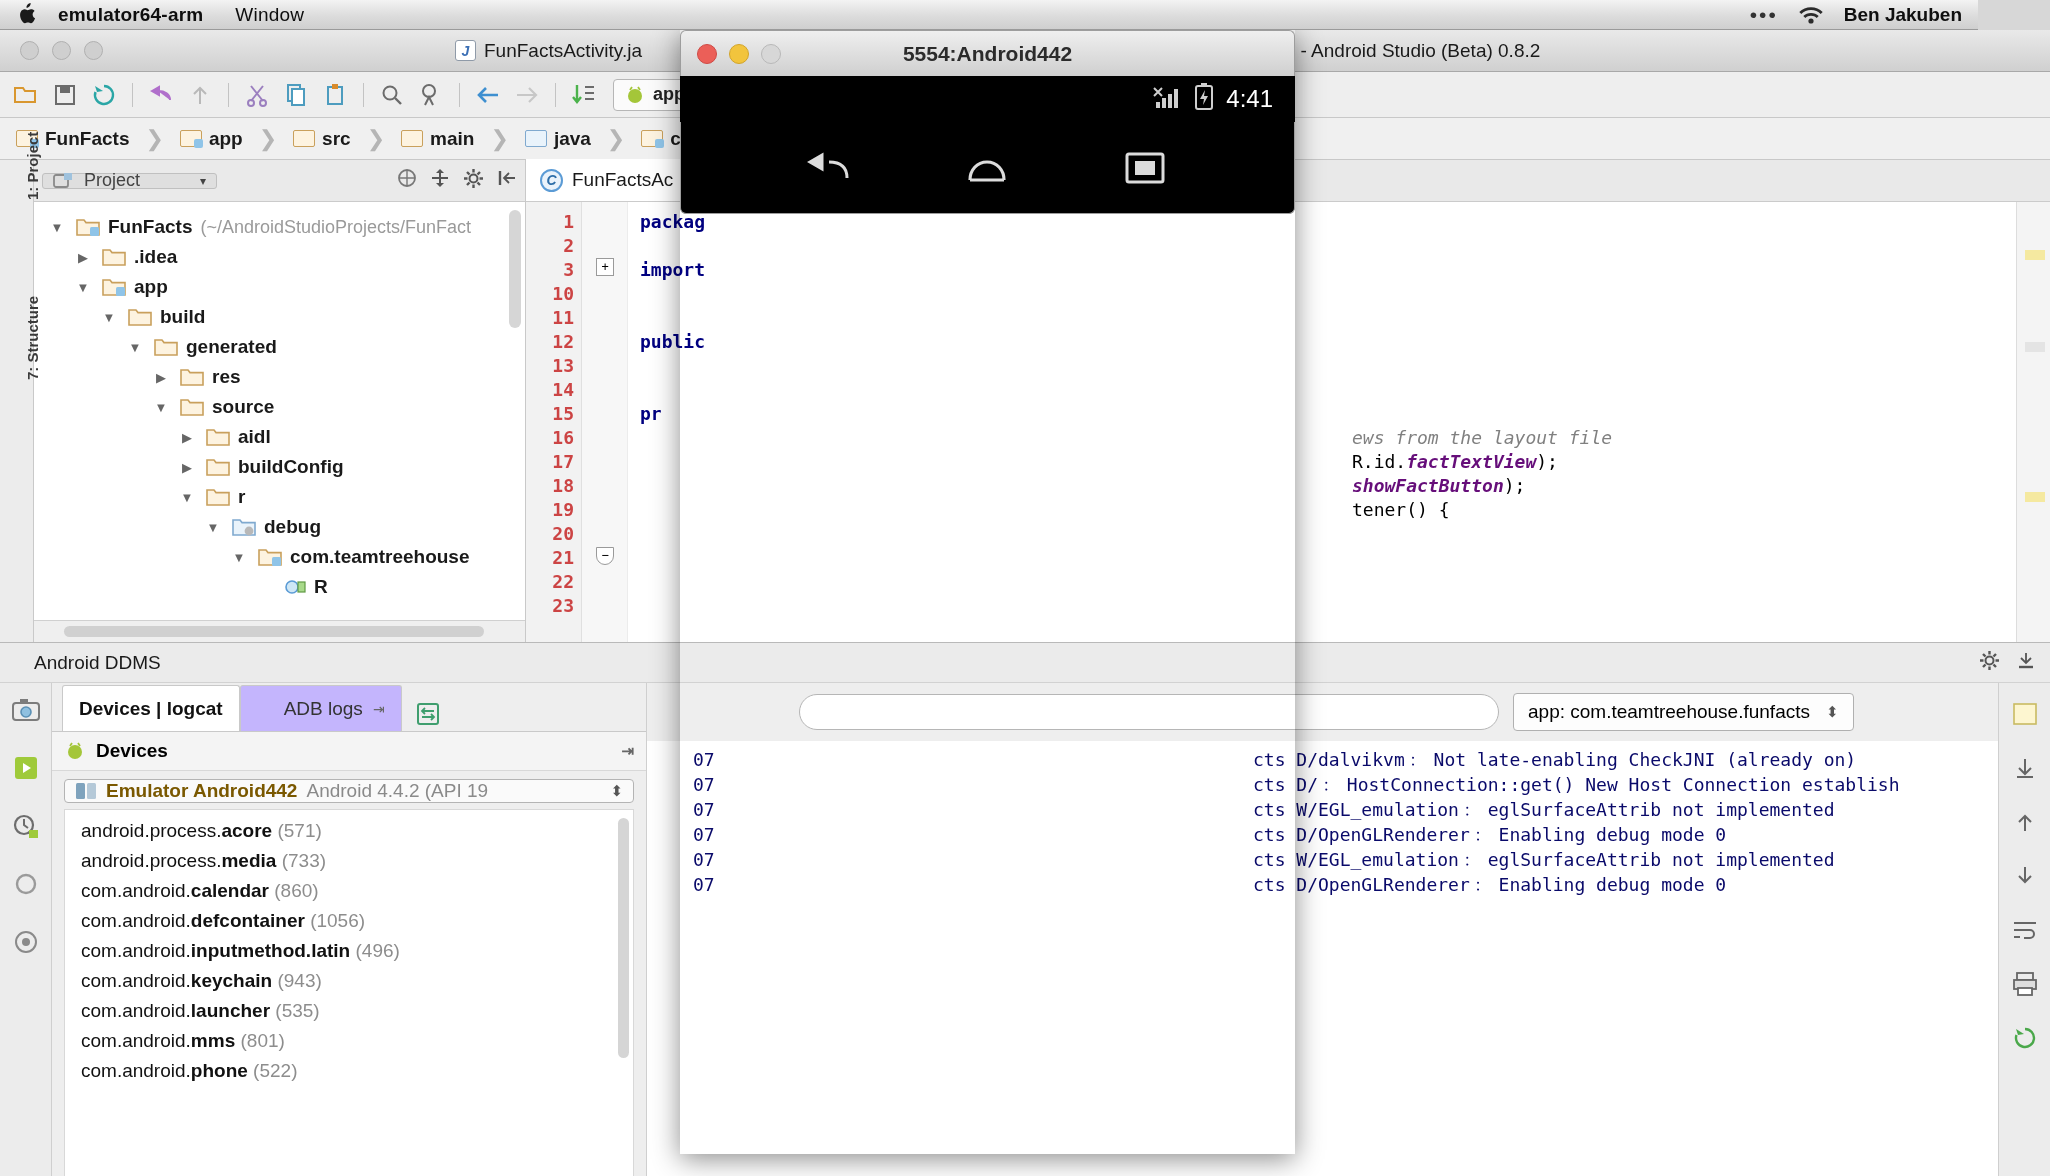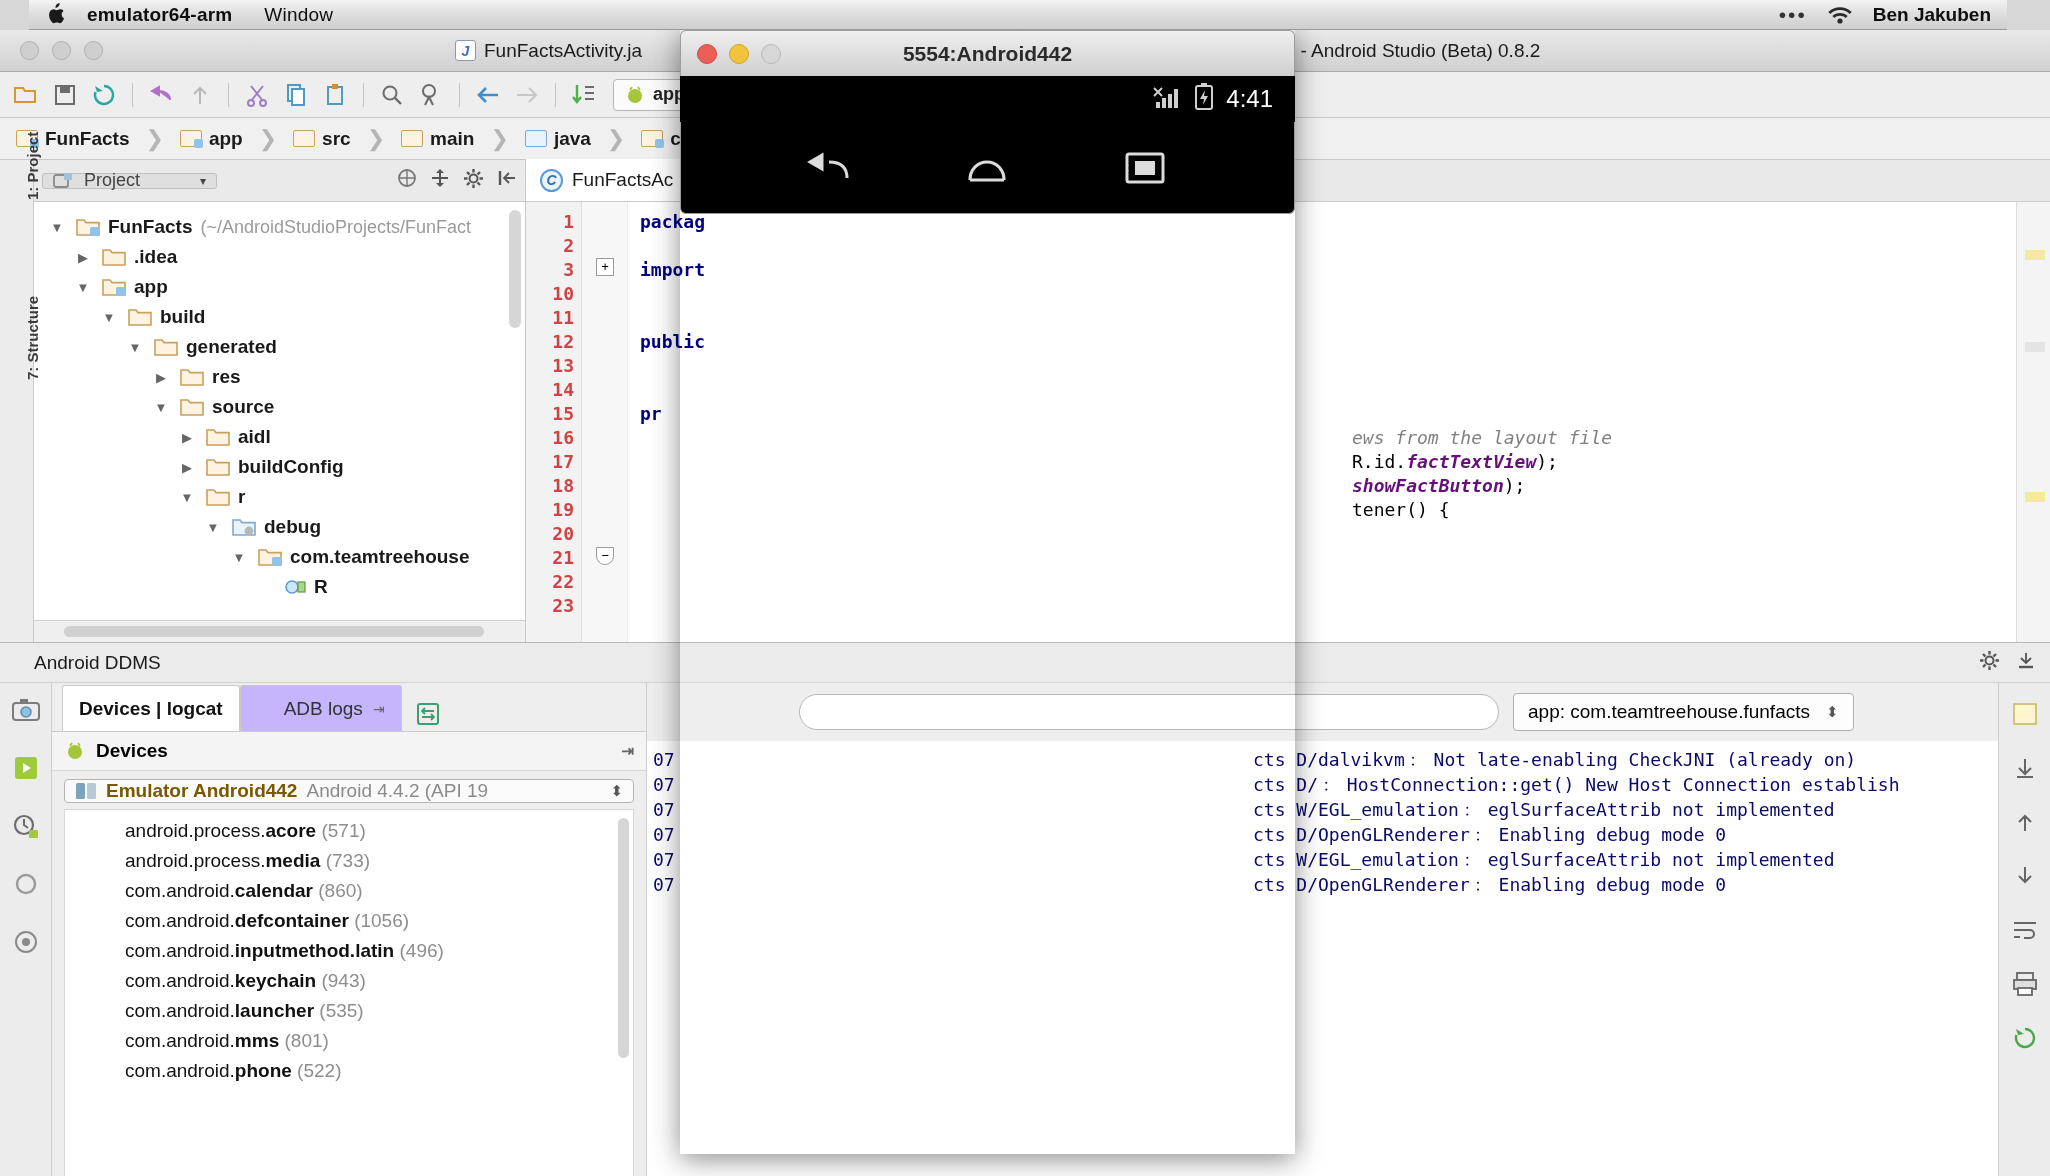--- a/index.html
+++ b/index.html
@@ -4,21 +4,21 @@
 <style>
   * { box-sizing: border-box; margin:0; padding:0; }
   html,body { width:2050px; height:1176px; overflow:hidden; background:#d7d7d7;
               font-family:"Liberation Sans", sans-serif; }
   #root { position:relative; width:2050px; height:1176px; }
 
   
   .macbar { position:absolute; left:0; top:0; width:1978px; height:30px;
             background:linear-gradient(180deg,#f3f3f3 0%,#dcdcdc 55%,#cfcfcf 100%);
             border-bottom:1px solid #9a9a9a; display:flex; align-items:center;
-            padding:0 16px; font-size:19px; color:#0e0e0e; z-index:40;margin-left:29px; }
+            padding:0 16px; font-size:19px; color:#0e0e0e; z-index:40; }
   .apple-logo { width:20px; height:22px; margin-right:22px; position:relative; top:-1px; }
   .macbar .mitem { font-weight:bold; margin-right:32px; letter-spacing:.2px; }
   .macbar .mitem.reg { font-weight:normal; }
   .macbar .right { margin-left:auto; display:flex; align-items:center; gap:20px; }
   .dots3 { letter-spacing:2px; font-size:21px; color:#333; }
   .wifi { width:26px; height:19px; }
   .user { font-weight:bold; font-size:19px; }
 
   
   .aswin { position:absolute; left:0; top:30px; width:2050px; height:1146px;
@@ -138,21 +138,21 @@
   .devhdr { height:40px; background:#f4f4f4; border-top:1px solid #c9c9c9;
             border-bottom:1px solid #d8d8d8; display:flex; align-items:center;
             gap:10px; padding:0 12px; font-size:19px; font-weight:bold; }
   .devsel { margin:8px 12px 4px 12px; height:24px; border:1px solid #b4b4b4; border-radius:4px;
             background:#fafafa; display:flex; align-items:center; gap:9px; padding:0 10px;
             font-size:19px; }
   .devsel .nm { font-weight:bold; color:#7a5800; }
   .devsel .api { color:#8a8a8a; font-weight:normal; }
   .proclist { flex:1; background:#fff; margin:2px 12px 0 12px; border:1px solid #d8d8d8;
               overflow:hidden; position:relative; padding:6px 0 0 0; font-size:19px; }
-  .prow { height:30px; line-height:30px; padding-left:16px; white-space:nowrap;margin-left:44px; }
+  .prow { height:30px; line-height:30px; padding-left:16px; white-space:nowrap; }
   .prow b { font-weight:bold; color:#111; }
   .prow .pre { color:#111; }
   .prow .pid { color:#8d8d8d; }
   .plist-scroll { position:absolute; right:4px; top:8px; width:11px; height:240px;
                   background:#d5d5d5; border-radius:6px; }
 
   .ddms-right { flex:1; display:flex; flex-direction:column; background:#fff; position:relative; }
   .logctl { height:58px; display:flex; align-items:center; gap:14px; padding:0 18px;
             background:#eeeeee; }
   .searchbox { flex:1; max-width:700px; height:36px; background:#fff; border:1px solid #b6b6b6;
@@ -724,21 +724,21 @@
         <div class="ddms-right">
           <div class="logctl">
             <div style="width:120px;"></div>
             <div class="searchbox"></div>
             <div class="appsel">
               <span>app: com.teamtreehouse.funfacts</span>
               <span style="font-size:15px;color:#555;">⬍</span>
             </div>
           </div>
           <div class="logarea">
-            <div style="position:absolute; left:0; top:6px; width:58px;" id="log-stamps">
+            <div style="position:absolute; left:0; top:6px; width:58px;padding-left:40px;" id="log-stamps">
                 <div class="logline" style="color: rgb(10, 10, 106);">07</div>
                 <div class="logline" style="color: rgb(10, 10, 106);">07</div>
                 <div class="logline" style="color: rgb(10, 10, 106);">07</div>
                 <div class="logline" style="color: rgb(10, 10, 106);">07</div>
                 <div class="logline" style="color: rgb(10, 10, 106);">07</div>
                 <div class="logline" style="color: rgb(10, 10, 106);">07</div>
               </div>
             <div style="position:absolute; left:600px; top:6px; right:0;" id="log-lines">
                 <div class="logline">cts D/dalvikvm﹕ Not late-enabling CheckJNI (already on)</div>
                 <div class="logline">cts D/﹕ HostConnection::get() New Host Connection establish</div>

